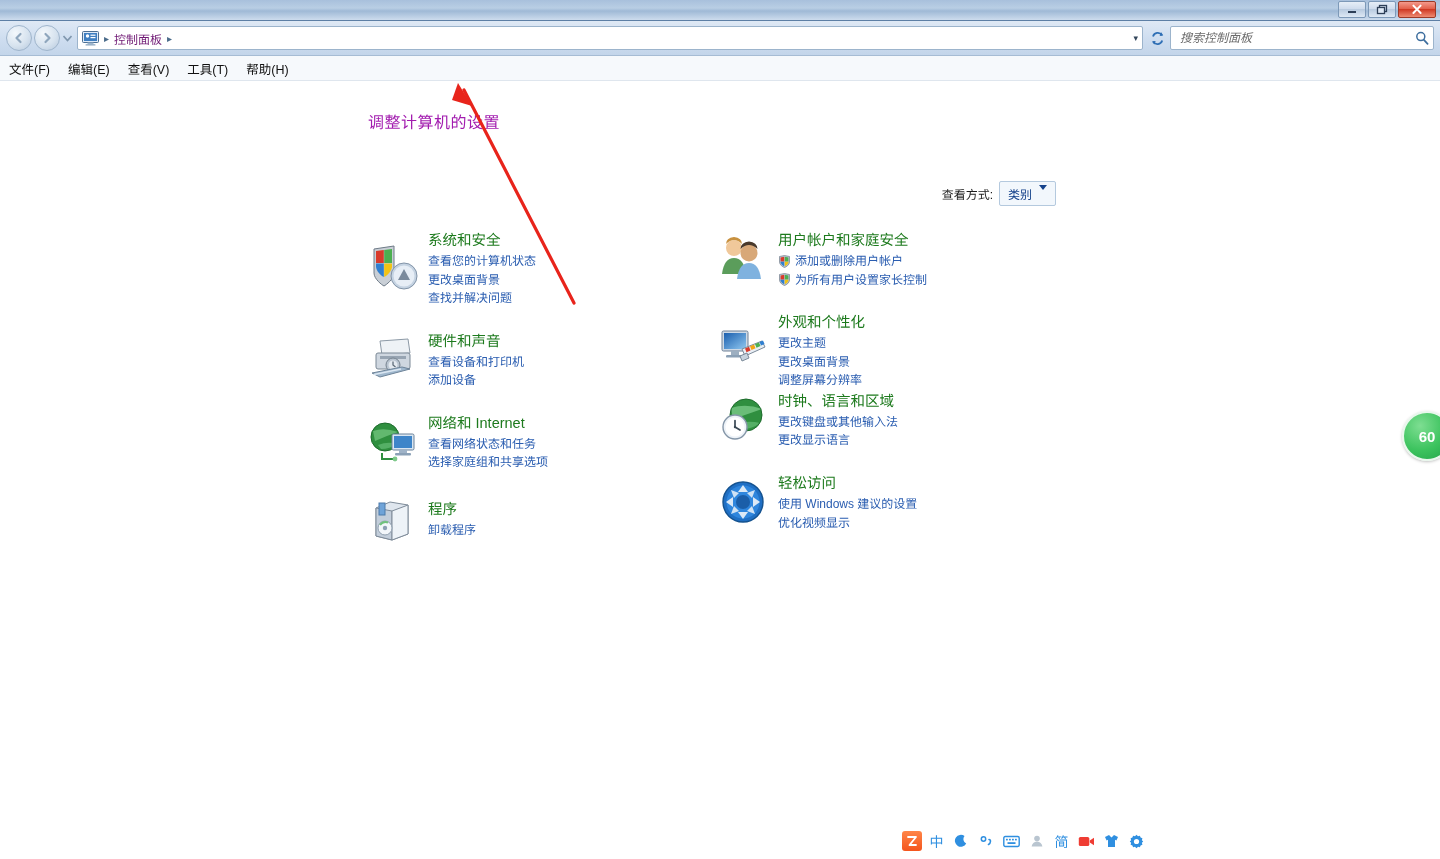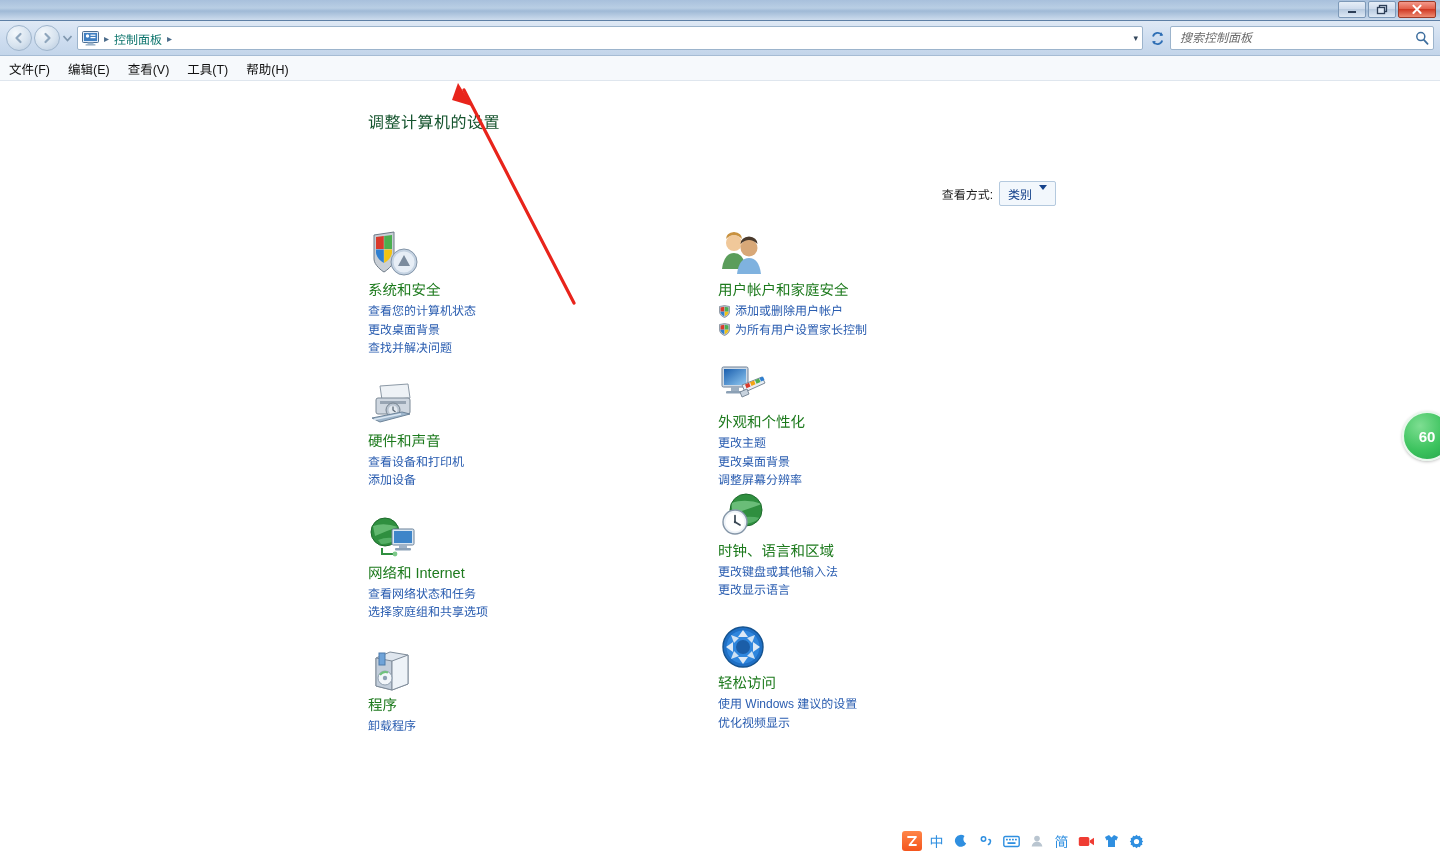--- a/index.html
+++ b/index.html
@@ -91,21 +91,21 @@
     position: relative;
   }
   .cp-icon {
     width: 17px;
     height: 15px;
     margin-right: 3px;
     flex: none;
   }
   .crumb-text {
     font-size: 12px;
-    color: #0f766e;
+    color: #701a75;
     padding: 0 3px;
   }
   .crumb-sep {
     color: #4a6b8a;
     font-size: 10px;
     padding: 0 2px;
     user-select: none;
   }
   .crumb-drop {
     position: absolute;
@@ -167,21 +167,21 @@
   }
   .content-head {
     display: flex;
     align-items: flex-start;
     justify-content: space-between;
     padding: 28px 400px 0 368px;
     box-sizing: border-box;
   }
   .page-title {
     font-size: 16px;
-    color: #14532d;
+    color: #a21caf;
     letter-spacing: 0.5px;
   }
   .viewby {
     position: absolute;
     right: 384px;
     top: 100px;
     display: flex;
     align-items: center;
     font-size: 12px;
     color: #1c1c1c;
@@ -211,22 +211,21 @@
     top: 148px;
     width: 960px;
     display: flex;
     gap: 0;
   }
   .col { width: 350px; }
   .col.right { margin-left: 0; width: 400px; }
 
   .category {
     display: flex;
-    align-items: flex-start;
-    flex-direction: column;
+    align-items: center;
   }
   .cat-icon {
     width: 52px;
     height: 50px;
     flex: none;
     margin-right: 8px;
   }
   .cat-body { padding-top: 2px; }
   .cat-title {
     font-size: 14.5px;

